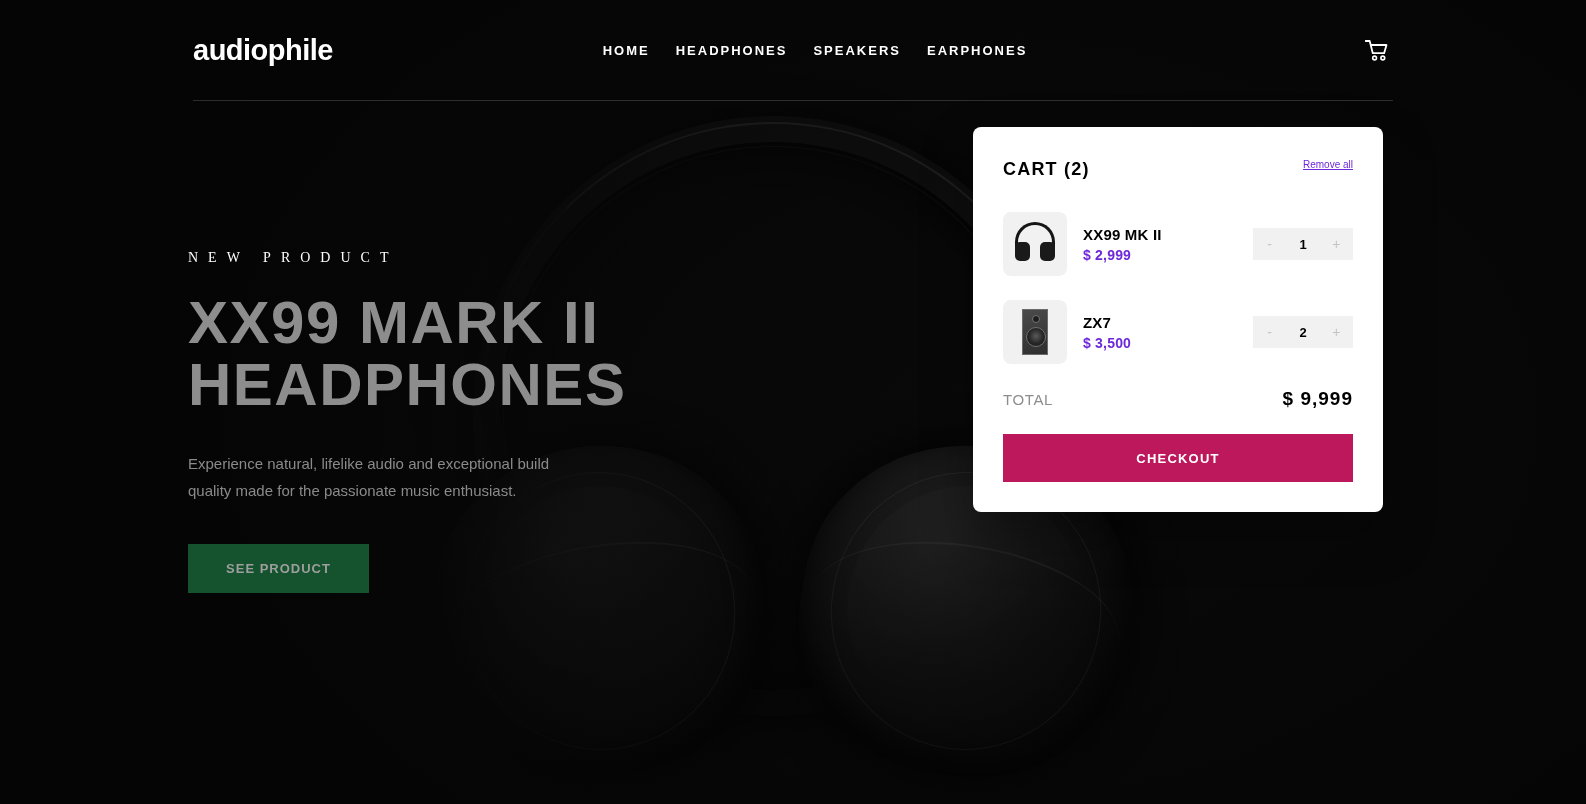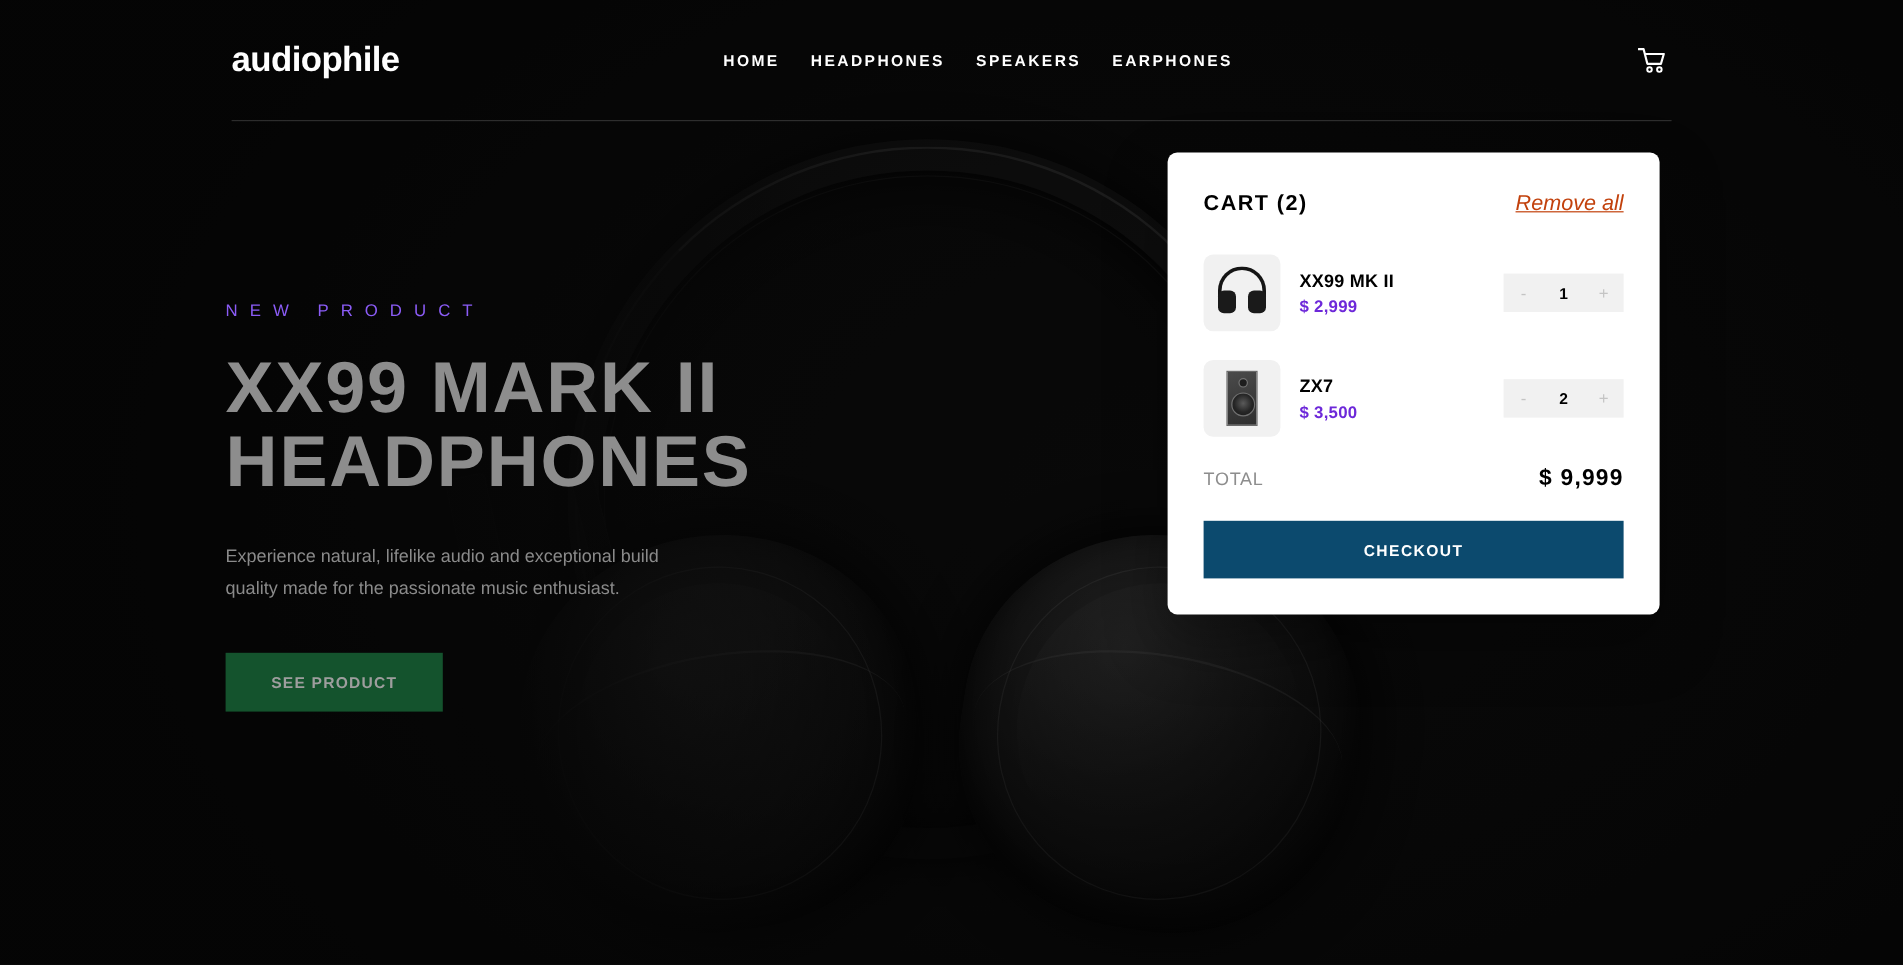--- a/index.html
+++ b/index.html
@@ -198,23 +198,24 @@
   .hero-copy {
     position: absolute;
     left: 188px;
     top: 250px;
     width: 420px;
     z-index: 30;
   }
   .overline {
     font-size: 14px;
     letter-spacing: 10px;
-    color: #8b5cf6;
+    color: #ffffff;
     text-transform: uppercase;
     margin-bottom: 26px;
+    font-family: Liberation Serif, serif;
   }
   .hero-title {
     font-size: 60px;
     line-height: 62px;
     font-weight: bold;
     letter-spacing: 1.5px;
     color: #8d8d8d;
     text-transform: uppercase;
     white-space: pre-line;
   }
@@ -259,28 +260,27 @@
     justify-content: space-between;
     margin-bottom: 32px;
   }
   .cart-title {
     font-size: 18px;
     font-weight: bold;
     letter-spacing: 1.2px;
     color: #000000;
   }
   .remove-all {
-    font-size: 18px;
-    color: #c2410c;
+    font-size: 10px;
+    color: #6d28d9;
     text-decoration: underline;
     background: none;
     border: none;
     cursor: pointer;
     font-family: inherit;
-    font-style: italic;
   }
   .cart-item {
     display: flex;
     align-items: center;
     margin-bottom: 24px;
   }
   .thumb {
     position: relative;
     width: 64px; height: 64px;
     border-radius: 8px;
@@ -342,21 +342,21 @@
   .total-value {
     font-size: 19px;
     font-weight: bold;
     color: #000000;
     letter-spacing: 1px;
   }
   .checkout-btn {
     display: block;
     width: 100%;
     height: 48px;
-    background: #0c4a6e;
+    background: #be185d;
     border: none;
     color: #ffffff;
     font-size: 13px;
     font-weight: bold;
     letter-spacing: 1.2px;
     cursor: pointer;
     font-family: inherit;
   }
 
   

